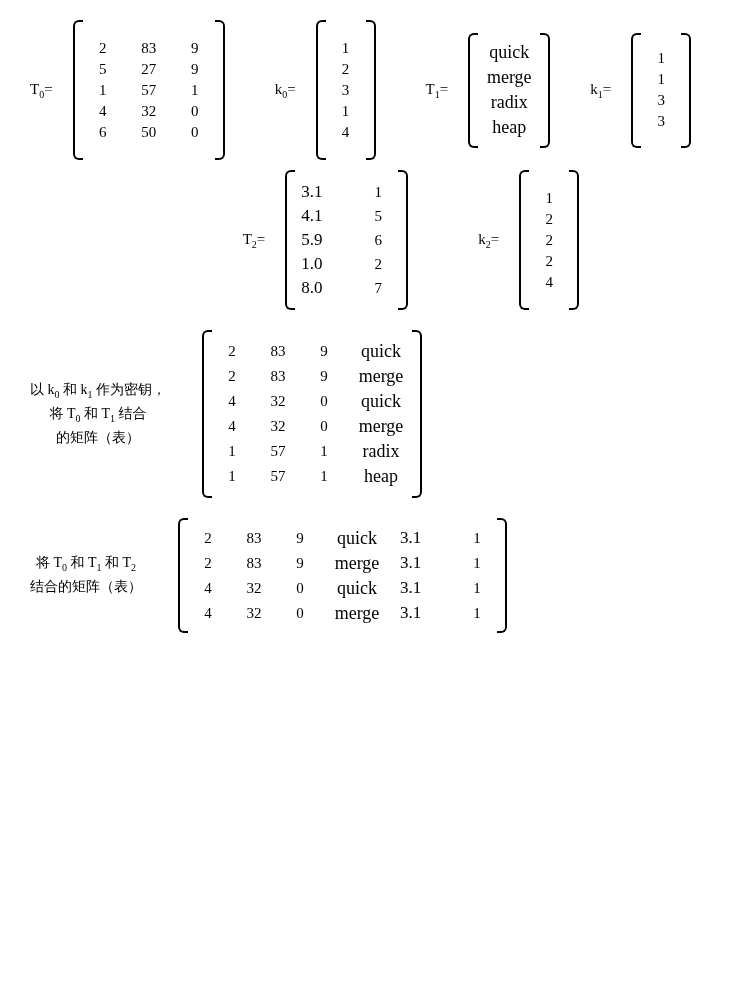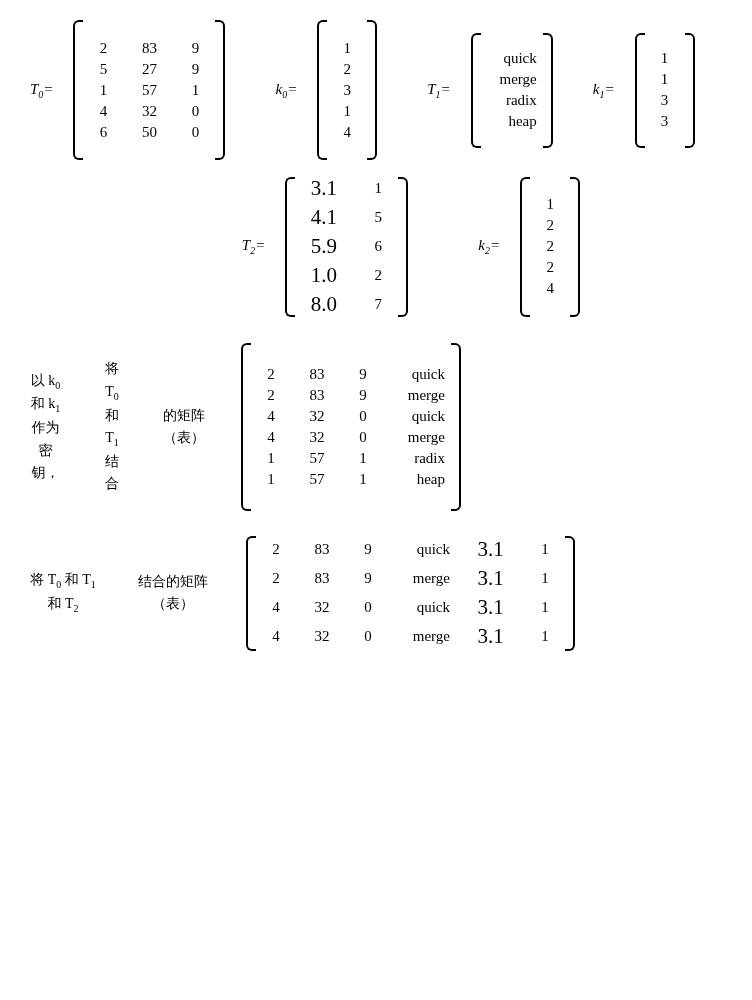--- a/index.html
+++ b/index.html
@@ -34,28 +34,28 @@
     }
 
     .cell {
       min-width: 28px;
       text-align: center;
       font-size: 15px;
     }
 
     .cell-wide {
       min-width: 45px;
-      text-align: center;
-      font-size: 21px;
+      text-align: left;
+      font-size: 17px;
     }
 
     .cell-text {
       min-width: 50px;
-      text-align: right;
-      font-size: 15px;
+      text-align: center;
+      font-size: 18px;
     }
 
     .big-bracket-left {
       border-left: 2.5px solid #000;
       border-top: 2.5px solid #000;
       border-bottom: 2.5px solid #000;
       border-right: none;
       width: 10px;
       border-radius: 6px 0 0 6px;
     }
@@ -64,28 +64,27 @@
       border-right: 2.5px solid #000;
       border-top: 2.5px solid #000;
       border-bottom: 2.5px solid #000;
       border-left: none;
       width: 10px;
       border-radius: 0 6px 6px 0;
     }
 
     .description-block {
       display: flex;
-      flex-direction: row;
+      flex-direction: column;
       align-items: center;
       font-size: 14px;
       margin-right: 16px;
       max-width: 175px;
       text-align: center;
       line-height: 1.6;
-      gap: 40px;
     }
 
     .section-row1 {
       display: flex;
       align-items: center;
       margin-bottom: 10px;
       gap: 10px;
     }
 
     .section-row2 {
@@ -108,21 +107,21 @@
       display: flex;
       align-items: flex-start;
       margin-bottom: 10px;
       gap: 10px;
     }
 
     sub {
       font-size: 10px;
     }
 
-    .italic { font-style: italic; }
+    .italic { }
   </style>
 </head>
 <body>
 
 <div class="section-row1">
 
   <div style="display:flex;align-items:center;">
     <span class="italic">T<sub>0</sub>=</span>
   </div>
 

